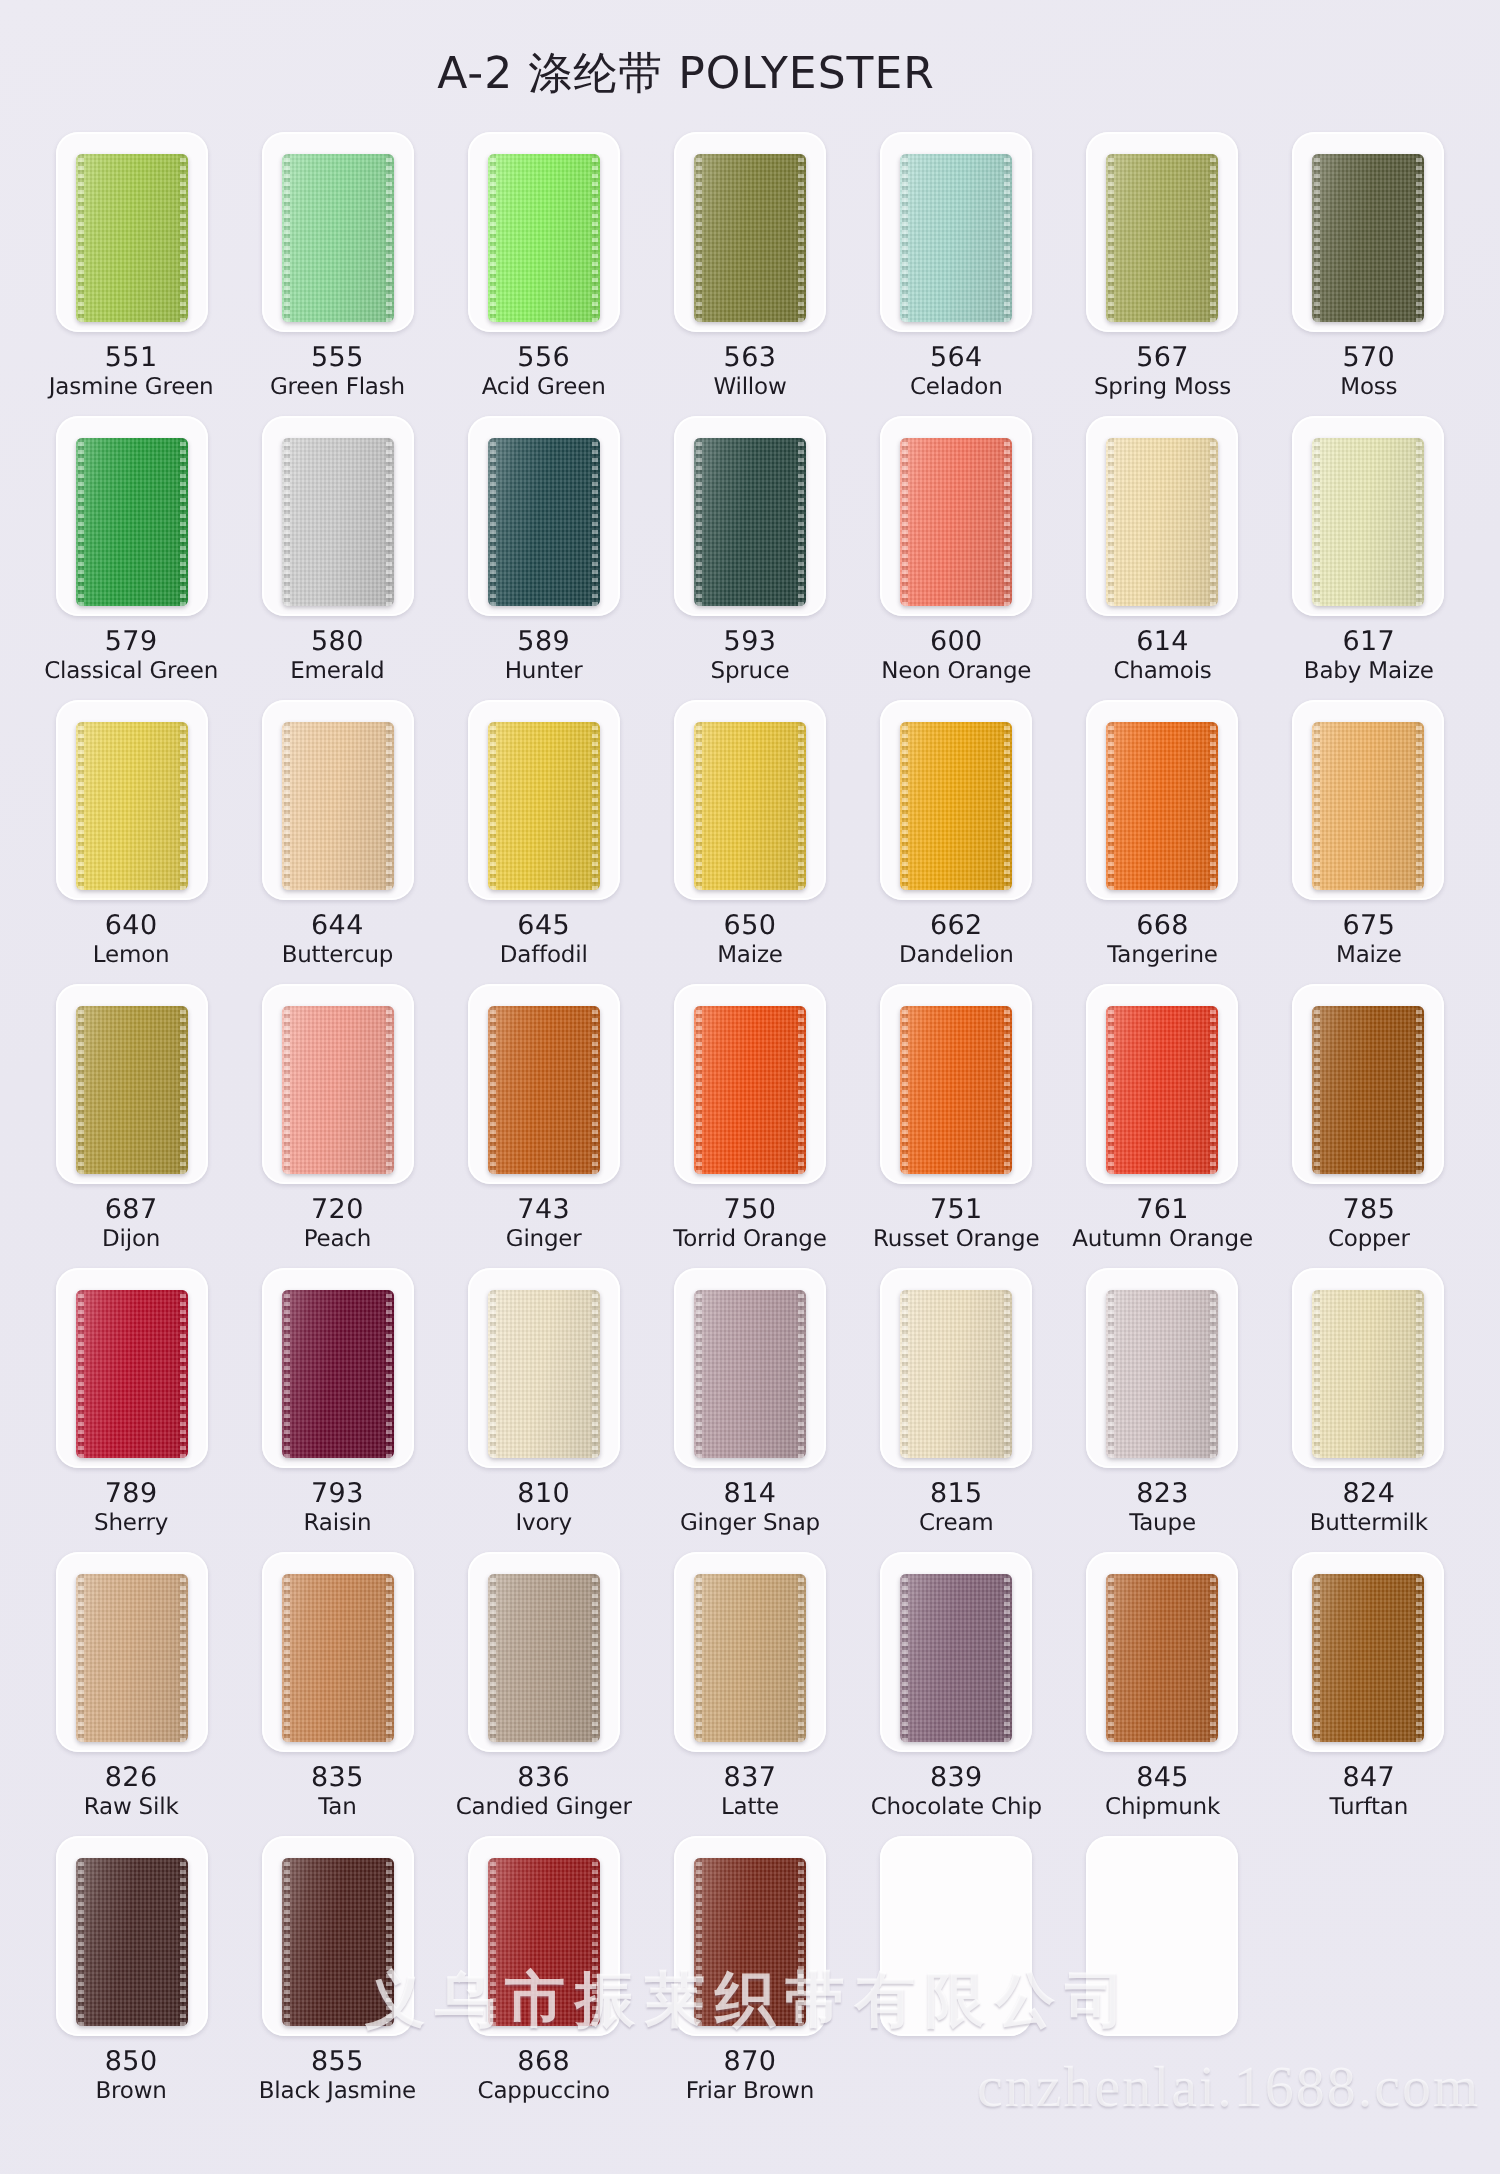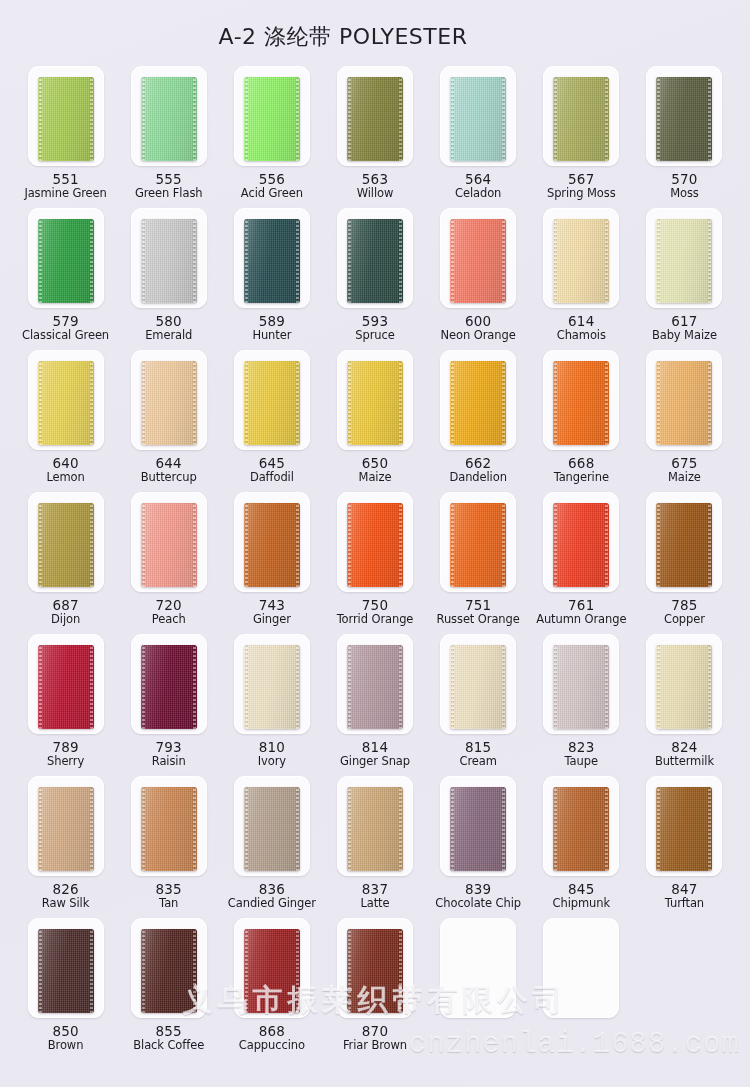--- a/index.html
+++ b/index.html
@@ -167,21 +167,21 @@
     left: 0;
     top: 1028px;
     width: 750px;
     text-align: right;
     padding-right: 10px;
     box-sizing: border-box;
     font-size: 29px;
     letter-spacing: 1px;
     color: rgba(255,255,255,0.62);
     text-shadow: 0 1px 1px rgba(125,118,140,0.28);
-    font-family: Liberation Mono, monospace;
+    font-family: Liberation Serif, serif;
     pointer-events: none;
     white-space: nowrap;
   }
 </style>
 </head>
 <body>
 
 <div id="sheet">
 
   <div id="chart-title">A-2 涤纶带 POLYESTER</div>
@@ -705,21 +705,21 @@
       </div>
       <div class="swatch-cell">
         <div class="swatch-card">
           <div class="ribbon" style="background-color: rgb(80, 35, 31);">
             <span class="selvedge-l"></span>
             <span class="selvedge-r"></span>
           </div>
         </div>
         <div class="swatch-labels">
           <span class="swatch-code">855</span>
-          <span class="swatch-name">Black Coffee</span>
+          <span class="swatch-name">Black Jasmine</span>
         </div>
       </div>
       <div class="swatch-cell">
         <div class="swatch-card">
           <div class="ribbon" style="background-color: rgb(158, 28, 30);">
             <span class="selvedge-l"></span>
             <span class="selvedge-r"></span>
           </div>
         </div>
         <div class="swatch-labels">

